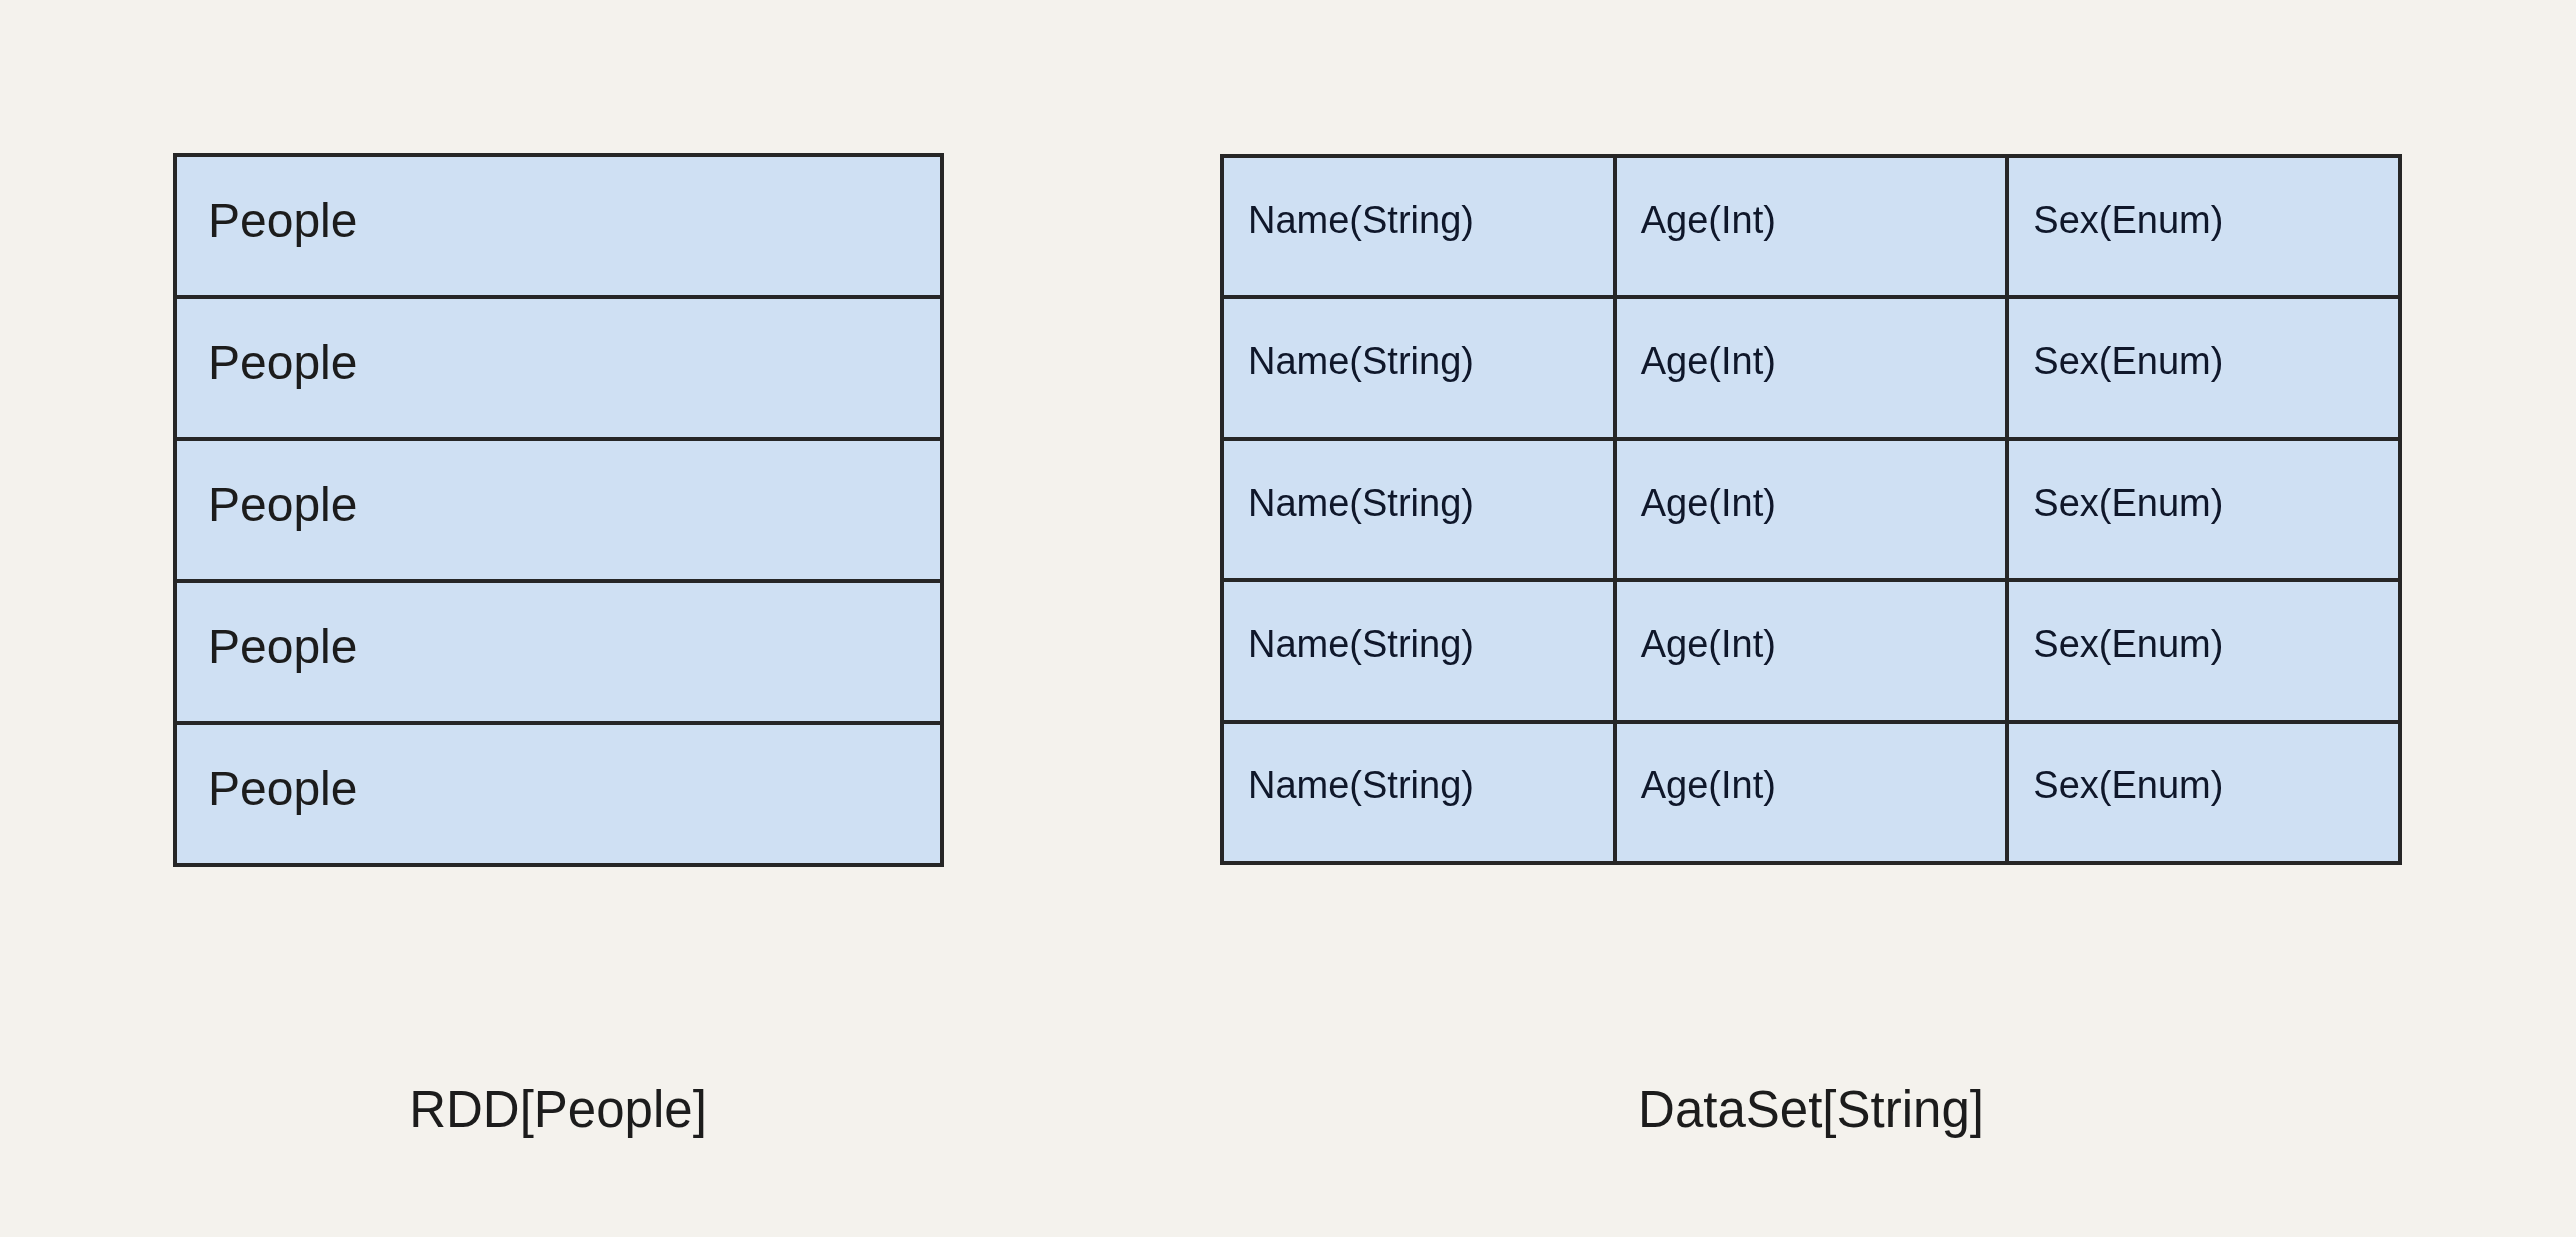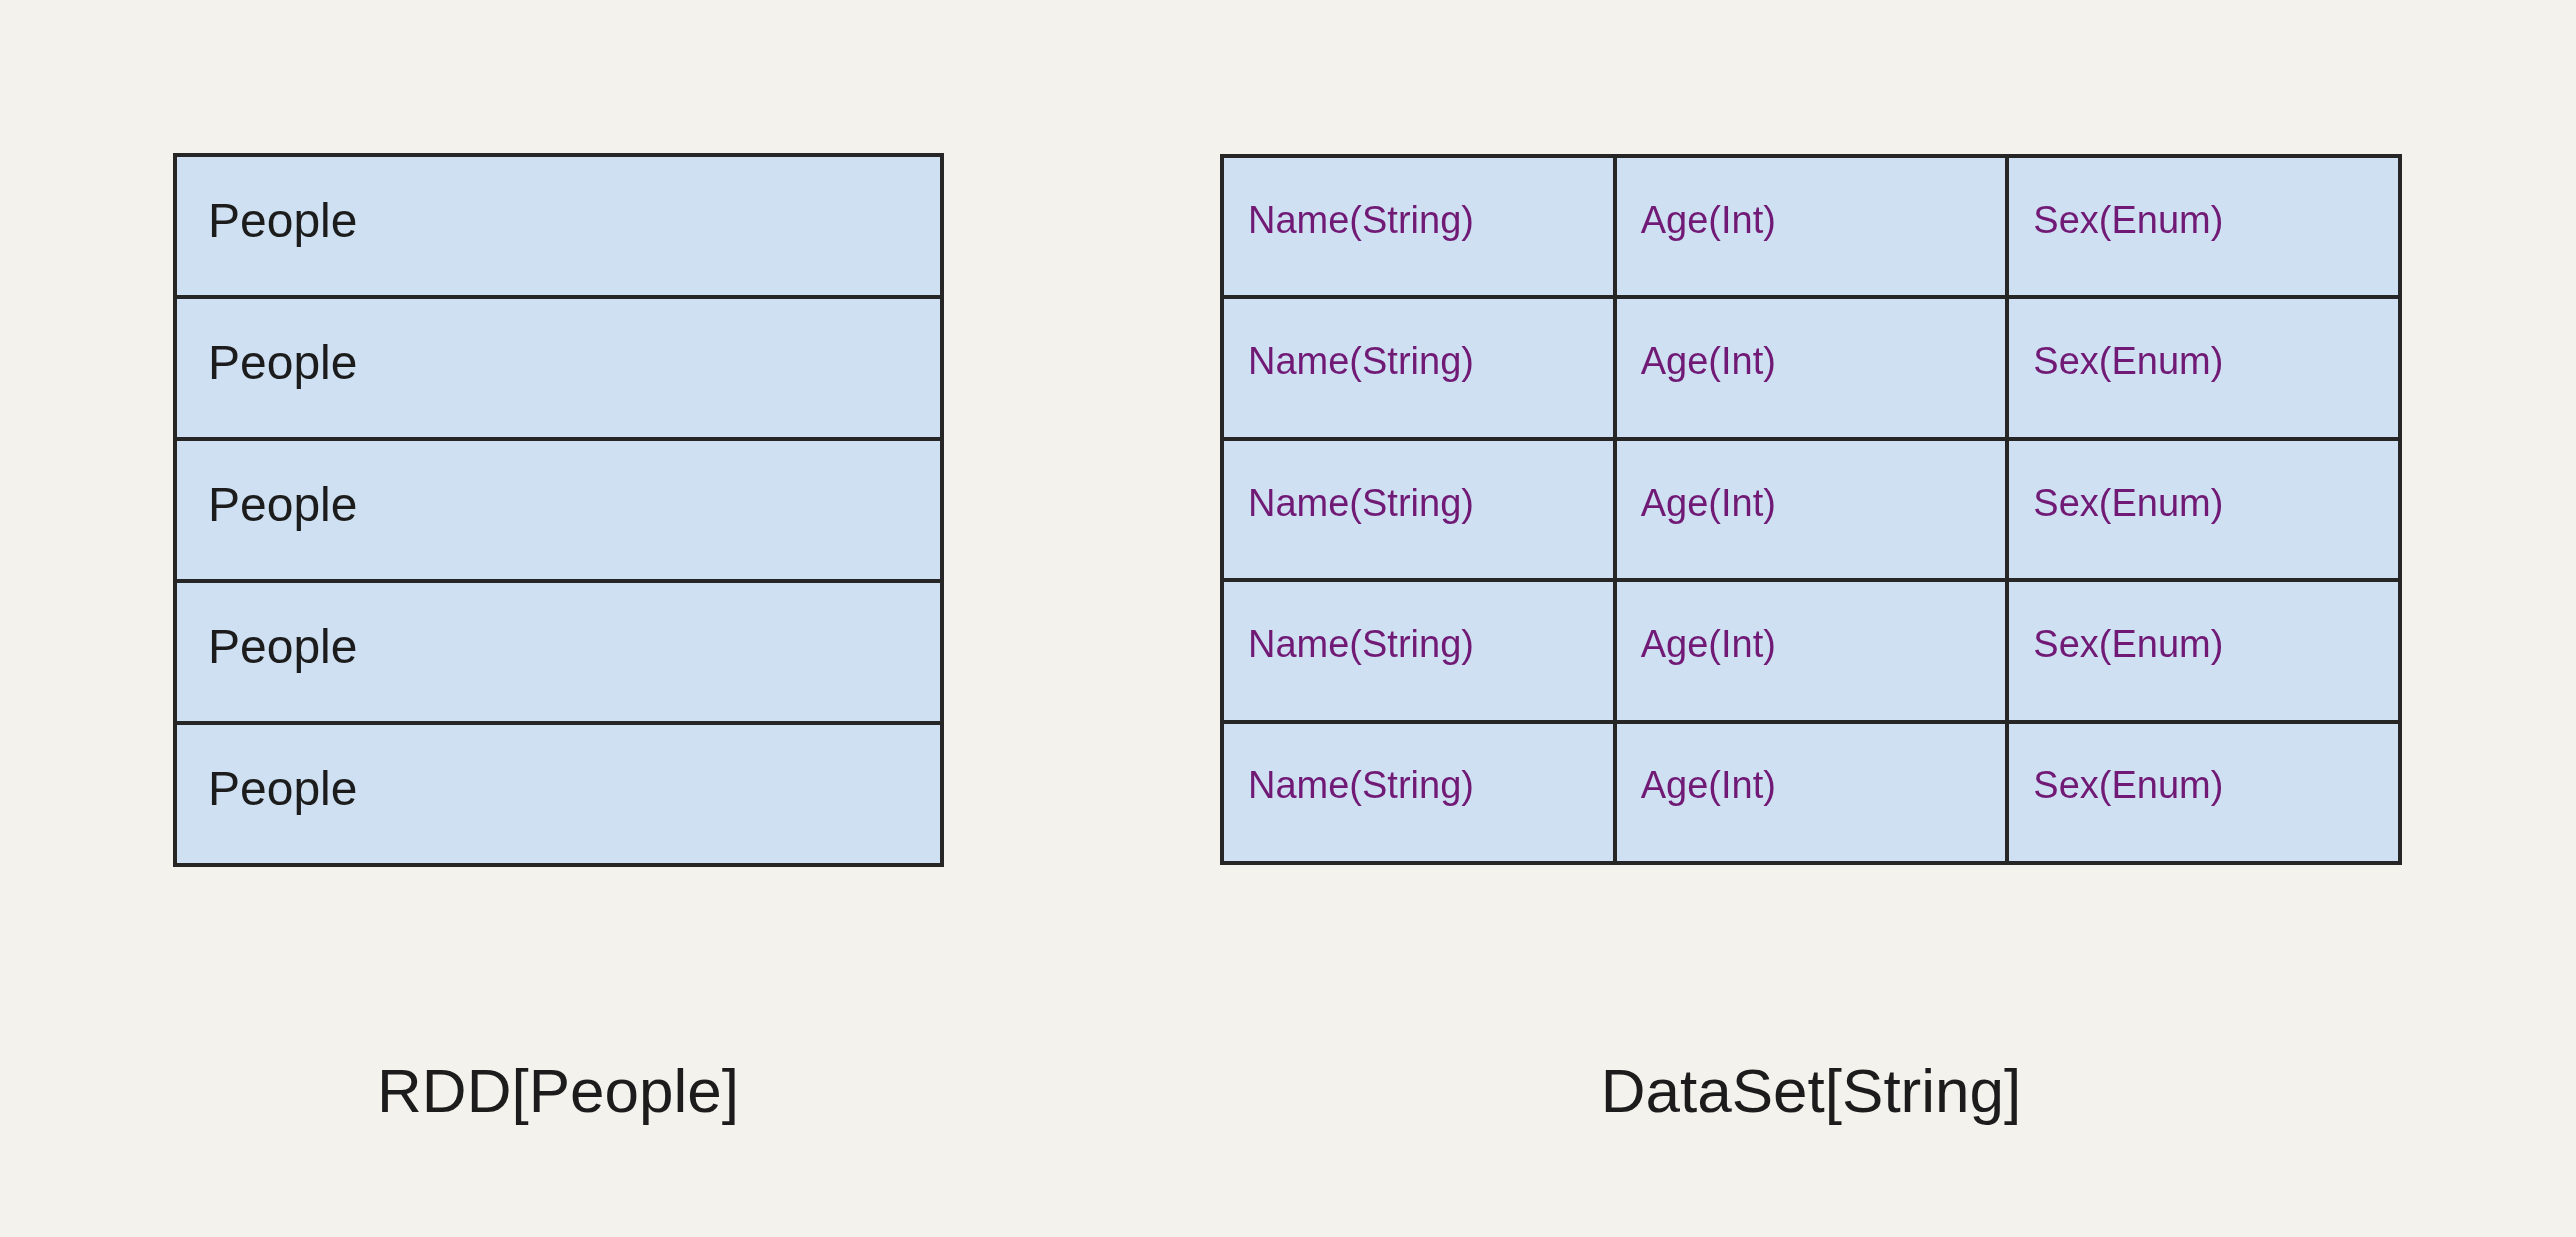--- a/index.html
+++ b/index.html
@@ -80,32 +80,33 @@
     width: 1182px;
     height: 711px;
   }
   #dataset-table .cell {
     padding-left: 24px;
     padding-bottom: 14px;
   }
   #dataset-table .cell-text {
     font-size: 38px;
     line-height: 1;
-    color: #701a75;
+    color: #0f172a;
     white-space: nowrap;
   }
 
   
   .caption {
     position: absolute;
     text-align: center;
-    font-size: 62px;
+    font-size: 51px;
     line-height: 1;
     color: #1c1c1c;
     white-space: nowrap;
+    margin-top: 24px;
   }
   #rdd-caption {
     left: 179px;
     top: 1060px;
     width: 758px;
   }
   #dataset-caption {
     left: 1220px;
     top: 1060px;
     width: 1182px;

